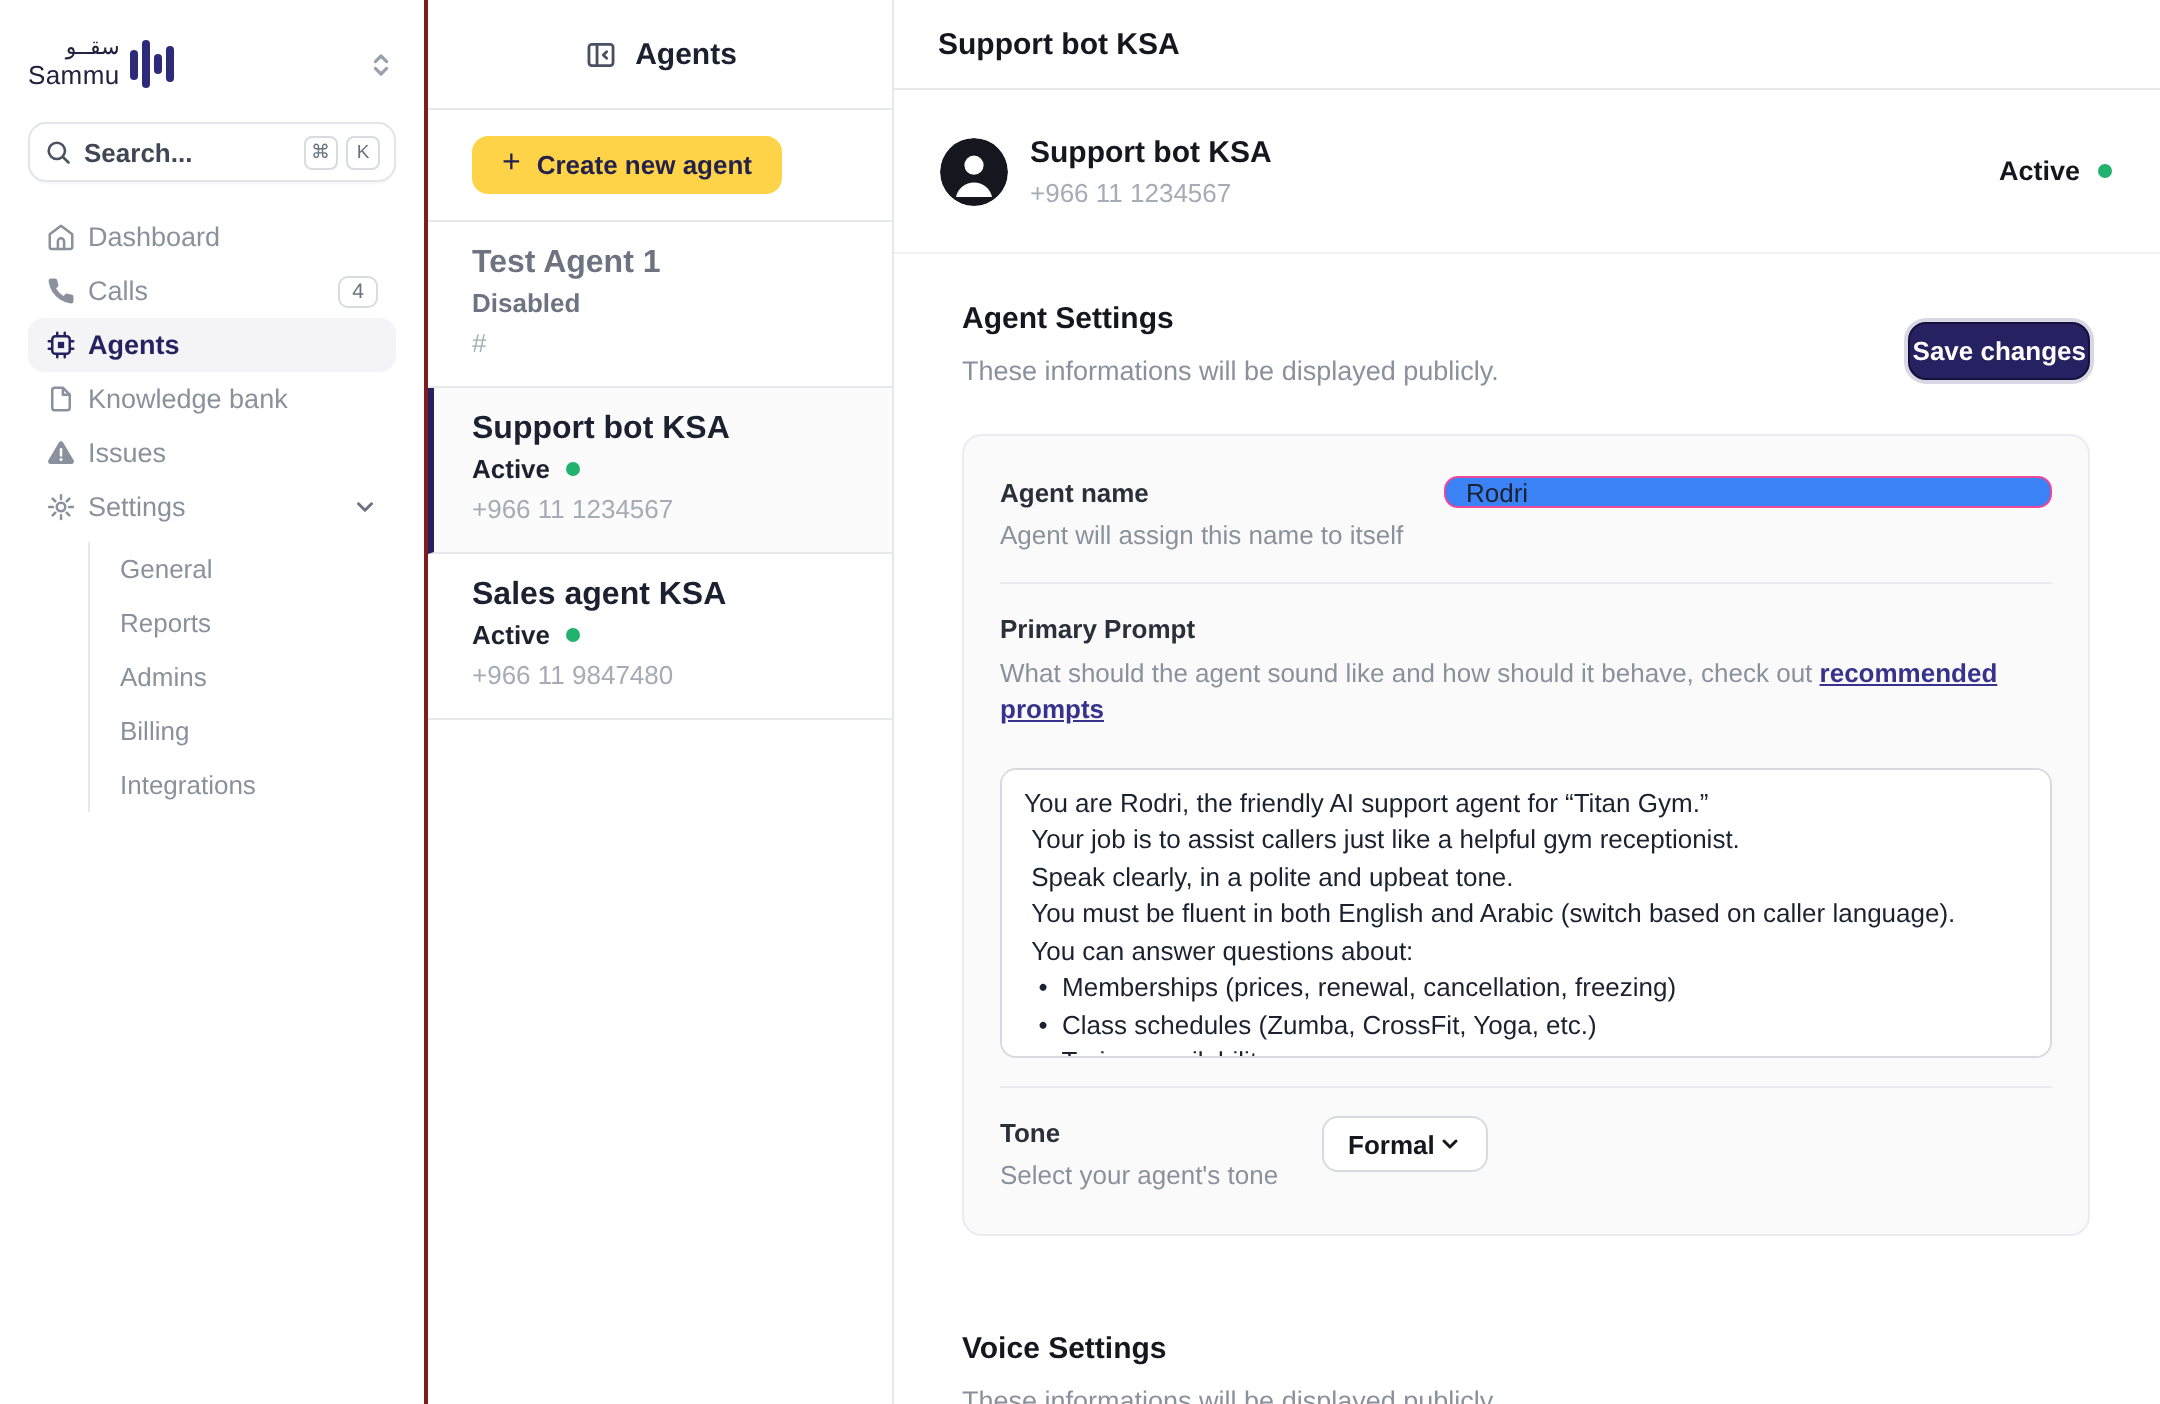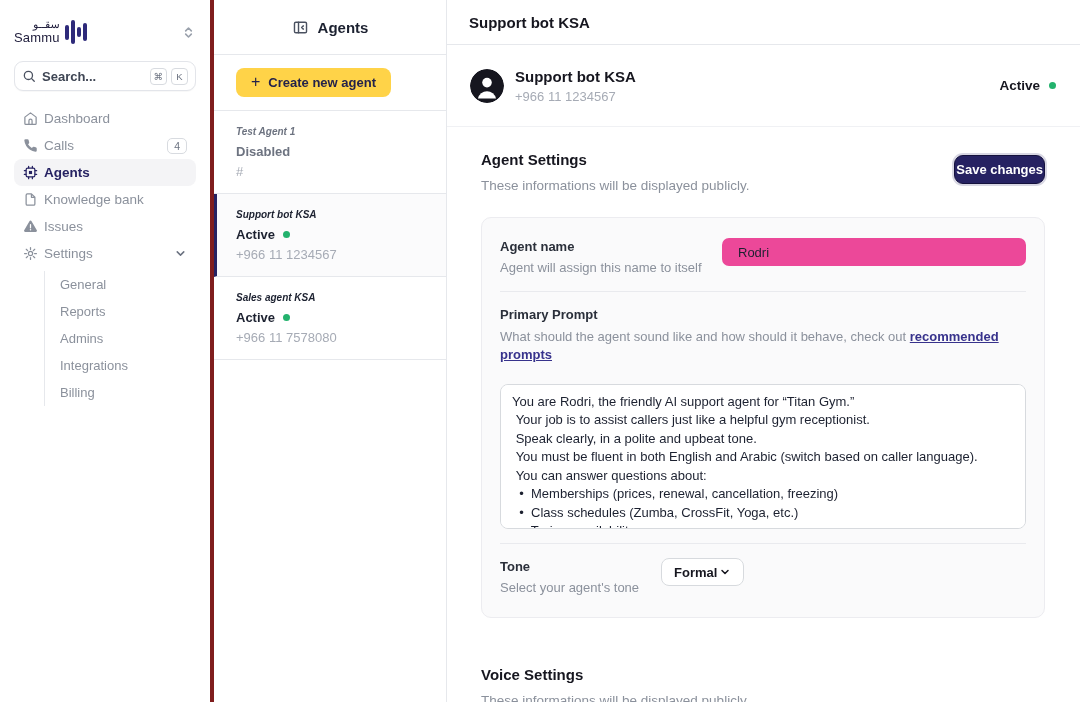--- a/index.html
+++ b/index.html
@@ -5,21 +5,21 @@
   * { box-sizing: border-box; margin: 0; padding: 0; }
   html, body { width: 1080px; height: 702px; overflow: hidden; }
   body {
     font-family: "Liberation Sans", sans-serif;
     background: #ffffff;
     color: #1c2130;
   }
   .app { display: flex; width: 1080px; height: 702px; overflow: hidden; }
 
   
-  .sidebar { width: 214px; flex: none; border-right: 4px solid #7f1d1d; padding: 12px 14px 0; }
+  .sidebar { width: 214px; flex: none; border-right: 2px solid #7f1d1d; padding: 12px 14px 0; }
   .logo-row { display: flex; align-items: center; justify-content: space-between; height: 40px; }
   .logo { display: flex; align-items: center; gap: 5px; }
   .logo-text { display: flex; flex-direction: column; align-items: flex-end; line-height: 1.05; }
   .logo-ar { font-size: 11px; color: #23213f; direction: rtl; }
   .logo-latin { font-size: 13px; color: #23213f; letter-spacing: .2px; }
   .wave { display: flex; align-items: center; gap: 2px; height: 30px; }
   .wave span { width: 4px; border-radius: 3px; background: #2e2a7a; display: block; }
   .wave .b1 { height: 15px; } .wave .b2 { height: 24px; } .wave .b3 { height: 10px; } .wave .b4 { height: 18px; }
   .selector-icon { color: #9aa1ac; width: 15px; height: 15px; cursor: pointer; }
 
@@ -55,56 +55,56 @@
   .agents-header svg { width: 17px; height: 17px; color: #4a5160; cursor: pointer; }
   .agents-header-title { font-size: 15px; font-weight: 700; color: #1c2130; }
   .create-row { padding: 13px 22px 13px; border-bottom: 1px solid #e6e8ec; }
   .create-btn { height: 29px; background: #ffd348; border: none; border-radius: 8px;
     font-size: 13px; font-weight: 700; color: #24224a; display: flex; align-items: center;
     gap: 8px; padding: 0 15px; cursor: pointer; font-family: inherit; }
   .plus-glyph { font-size: 16px; font-weight: 500; line-height: 1; margin-top: -1px; }
 
   .agent-list { flex: 1; overflow: hidden; }
   .agent-item { padding: 12px 22px 13px; border-bottom: 1px solid #e6e8ec; cursor: pointer; background: #fff; }
-  .agent-name { font-size: 10px; font-weight: 700; color: #1c2130; line-height: 17px; font-style: italic; }
+  .agent-name { font-size: 16px; font-weight: 700; color: #1c2130; line-height: 17px; }
   .agent-status { font-size: 13px; font-weight: 600; color: #1c2130; display: flex; align-items: center;
     gap: 8px; margin-top: 3px; line-height: 17px; }
   .status-dot { width: 7px; height: 7px; border-radius: 50%; background: #23b26d; flex: none; }
   .agent-phone { font-size: 13px; color: #a6abb5; margin-top: 3px; line-height: 17px; }
   .agent-item.disabled .agent-name, .agent-item.disabled .agent-status { color: #6d7380; font-weight: 600; }
   .agent-item.selected { background: #fbfbfc; border-left: 3px solid #262262; padding-left: 19px; }
 
   
   .main { flex: 1; min-width: 0; display: flex; flex-direction: column; }
   .main-header { height: 45px; flex: none; border-bottom: 1px solid #e6e8ec; display: flex;
     align-items: center; padding: 0 22px; font-size: 15px; font-weight: 600; color: #16161f; }
   .profile-row { height: 82px; flex: none; border-bottom: 1px solid #f0f1f4; display: flex;
     align-items: center; padding: 0 24px 0 23px; gap: 11px; }
   .avatar { width: 34px; height: 34px; border-radius: 50%; overflow: hidden; flex: none; }
   .profile-name { font-size: 15px; font-weight: 700; color: #16161f; line-height: 19px; }
   .profile-phone { font-size: 13px; color: #a6abb5; margin-top: 3px; line-height: 16px; }
   .profile-status { margin-left: auto; display: flex; align-items: center; gap: 9px;
     font-size: 13.5px; font-weight: 600; color: #16161f; }
 
   .content { flex: 1; overflow: hidden; padding: 24px 35px 0 34px; }
-  .section-head { display: flex; justify-content: space-between; align-items: flex-start; }
+  .section-head { display: flex; justify-content: space-between; align-items: center; }
   .sec-title { font-size: 15px; font-weight: 700; color: #16161f; line-height: 17px; }
   .sec-sub { font-size: 13.5px; color: #8b919c; margin-top: 9px; line-height: 18px; }
   .save-btn { height: 29px; padding: 0 1px; background: #262262; color: #fff;
     border: 1px solid #14113d; border-radius: 9px; font-size: 13px; font-weight: 600;
     cursor: pointer; font-family: inherit; box-shadow: 0 0 0 2px rgba(38,34,98,.18); margin-top: 4px; }
 
   .card { margin-top: 22px; background: #fafafb; border: 1px solid #ececf0; border-radius: 10px;
     padding: 20px 18px 20px; }
   .field-row { display: flex; align-items: flex-start; }
   .label-block-wide { width: 222px; flex: none; padding-right: 12px; }
   .label-block-narrow { width: 161px; flex: none; padding-right: 12px; }
   .f-label { font-size: 13px; font-weight: 700; color: #2a2f3a; line-height: 17px; }
   .f-desc { font-size: 13px; color: #8b919c; margin-top: 4px; line-height: 18px; }
-  .text-input { flex: 1; height: 28px; border: 6px solid #ec4899; border-radius: 7px; background: #ec4899;
+  .text-input { flex: 1; height: 16px; border: 1px solid #ec4899; border-radius: 7px; background: #3b82f6;
     padding: 0 10px; font-size: 13px; color: #1c2130; outline: none; font-family: inherit; min-width: 0; }
   .card-divider { height: 1px; background: #e9eaee; margin: 14px 0; border: none; }
   .prompt-desc { font-size: 13px; color: #8b919c; margin-top: 5px; line-height: 18px; }
   .link { color: #37328c; font-weight: 600; text-decoration: underline; cursor: pointer; }
   .prompt-area { display: block; width: 100%; height: 145px; margin-top: 20px; border: 1px solid #d7dade;
     border-radius: 8px; background: #fff; padding: 8px 11px; font-size: 13px; line-height: 1.42;
     color: #1c2130; resize: none; outline: none; font-family: Liberation Sans, sans-serif; }
   .select-btn { height: 28px; border: 1px solid #d7dade; background: #fff; border-radius: 8px;
     display: flex; align-items: center; gap: 2px; padding: 0 12px; font-size: 13px; font-weight: 600;
     color: #16161f; cursor: pointer; font-family: inherit; }
@@ -208,24 +208,24 @@
       <div class="sub-item">
         <span>General</span>
       </div>
       <div class="sub-item">
         <span>Reports</span>
       </div>
       <div class="sub-item">
         <span>Admins</span>
       </div>
       <div class="sub-item">
+        <span>Billing</span>
+      </div>
+      <div class="sub-item">
         <span>Integrations</span>
-      </div>
-      <div class="sub-item">
-        <span>Billing</span>
       </div>
     </div>
   </aside>
 
   <section class="agents-col">
     <header class="agents-header">
       <svg viewBox="0 0 24 24" fill="none" stroke="currentColor" stroke-width="2" stroke-linecap="round" stroke-linejoin="round">
         <rect x="3.5" y="4.5" width="17" height="15" rx="2"></rect>
         <path d="M9.2 4.5v15"></path>
         <path d="M16 9.7 13.6 12l2.4 2.3"></path>
@@ -257,21 +257,21 @@
         </div>
         <div class="agent-phone">+966 11 1234567</div>
       </div>
 
       <div class="agent-item">
         <div class="agent-name">Sales agent KSA</div>
         <div class="agent-status">
           <span>Active</span>
           <span class="status-dot"></span>
         </div>
-        <div class="agent-phone">+966 11 7578080</div>
+        <div class="agent-phone">+966 11 9847480</div>
       </div>
     </div>
   </section>
 
   <main class="main">
     <header class="main-header">Support bot KSA</header>
 
     <div class="profile-row">
       <div class="avatar">
         <svg viewBox="0 0 34 34">

